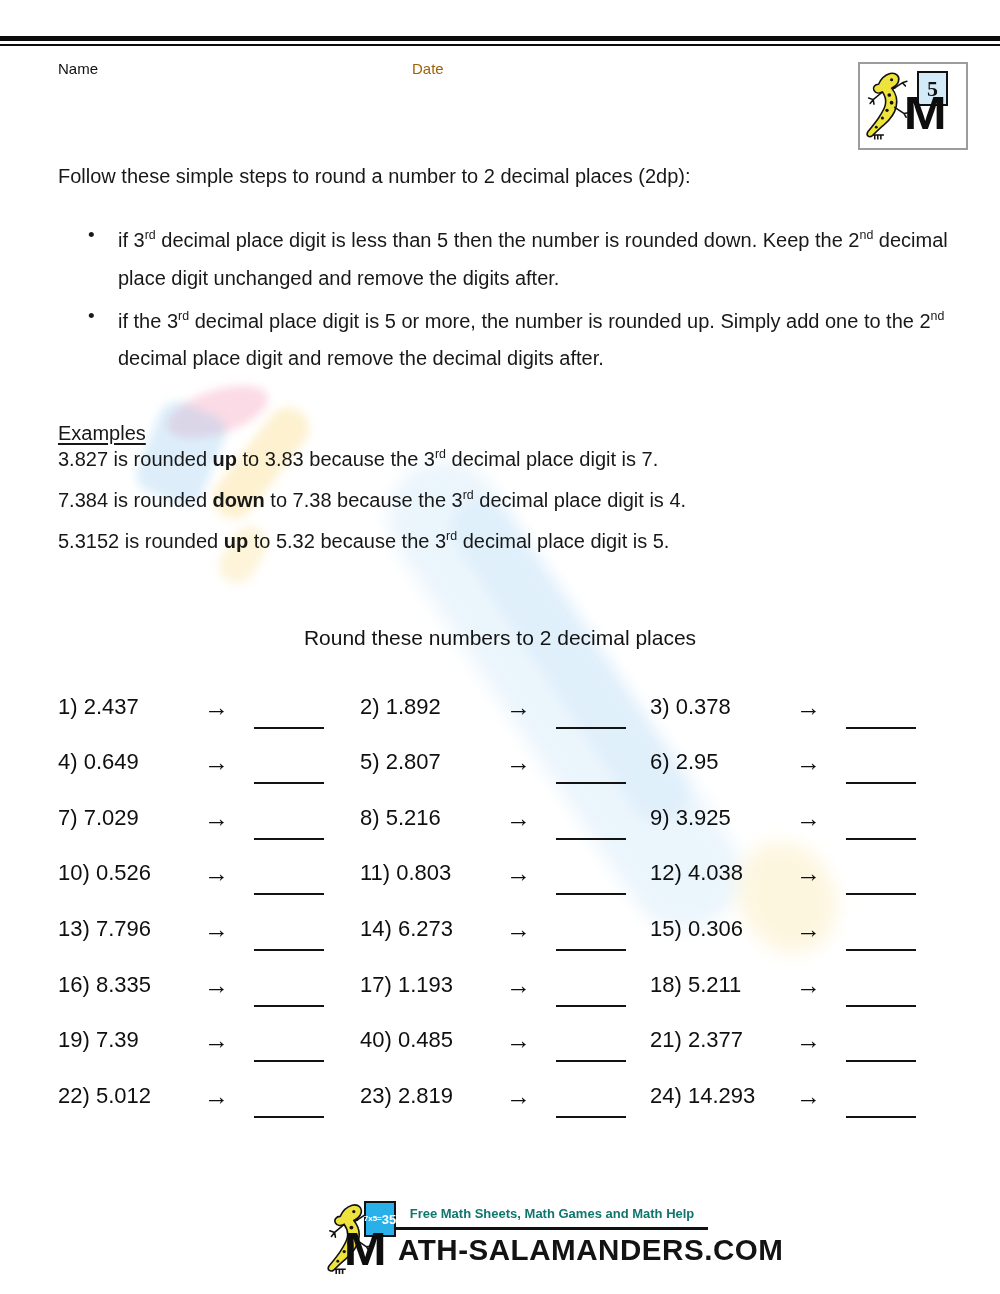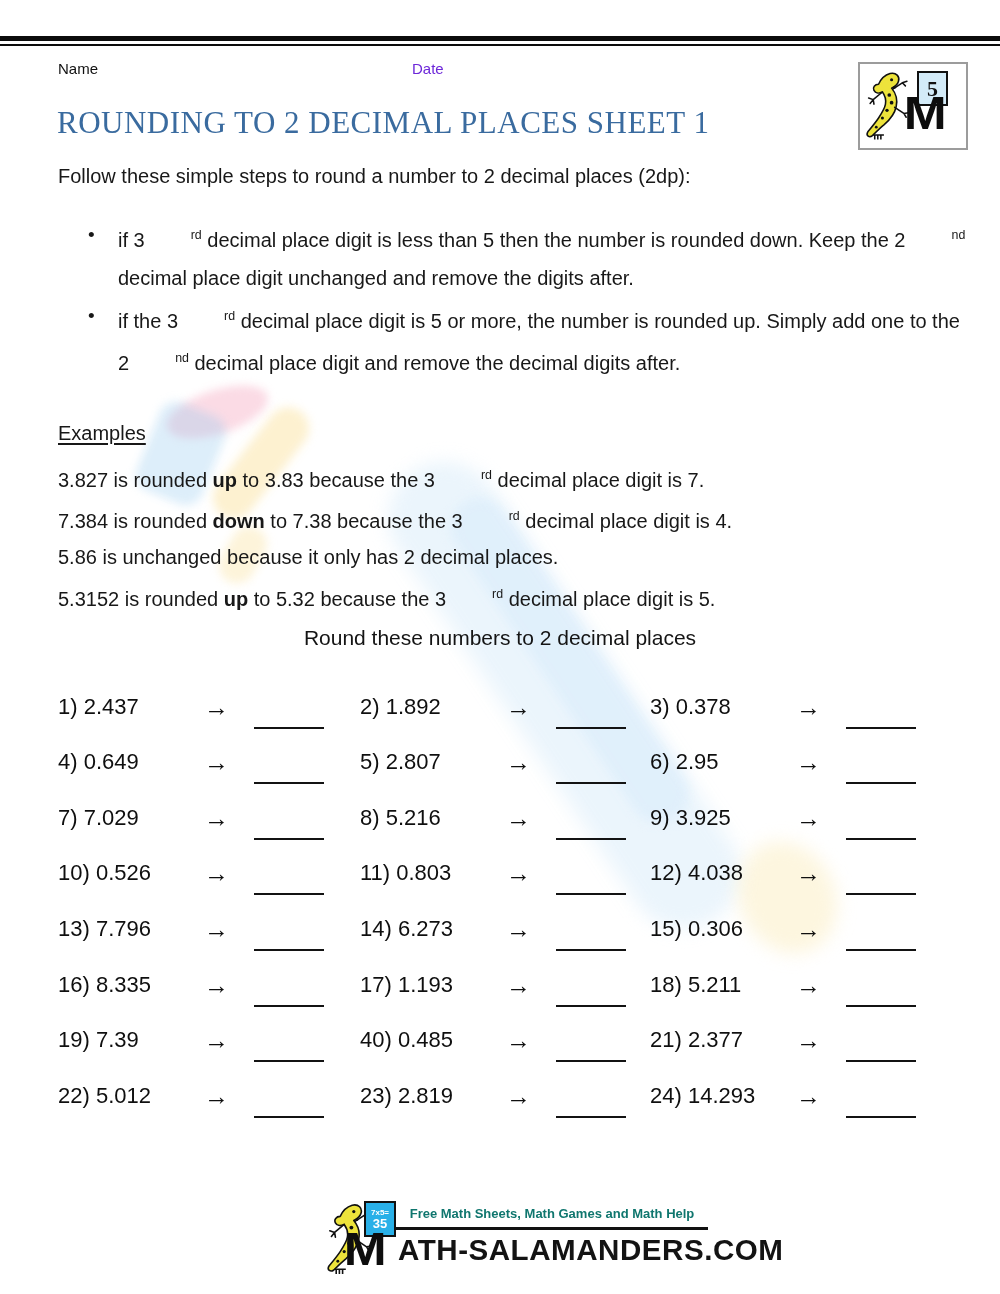--- a/index.html
+++ b/index.html
@@ -18,21 +18,21 @@
   .wm2{left:146px;top:406px;width:70px;height:95px;background:rgba(150,202,238,0.32);border-radius:18px;transform:rotate(22deg);filter:blur(5px);}
   .wm3{left:240px;top:398px;width:42px;height:130px;background:rgba(250,224,150,0.45);border-radius:24px;transform:rotate(38deg);filter:blur(5px);}
   .wm3b{left:225px;top:525px;width:36px;height:60px;background:rgba(250,224,150,0.35);border-radius:20px;transform:rotate(30deg);filter:blur(5px);}
   .wm4{left:508px;top:425px;width:112px;height:540px;background:rgba(190,221,246,0.30);border-radius:60px;transform:rotate(-34deg);filter:blur(9px);}
   .wm4b{left:540px;top:470px;width:60px;height:380px;background:rgba(210,232,250,0.45);border-radius:40px;transform:rotate(-34deg);filter:blur(6px);}
   .wm5{left:740px;top:840px;width:95px;height:115px;background:rgba(250,232,175,0.40);border-radius:50%;transform:rotate(-25deg);filter:blur(9px);}
   
   .rule-thick{position:absolute;left:0;top:36px;width:1000px;height:5px;background:#0c0c0c;}
   .rule-thin{position:absolute;left:0;top:44px;width:1000px;height:2px;background:#0c0c0c;}
   .name-label{position:absolute;left:58px;top:60px;font-size:15px;color:#101010;}
-  .date-label{position:absolute;left:412px;top:60px;font-size:15px;color:#6d28d9;}
+  .date-label{position:absolute;left:412px;top:60px;font-size:15px;color:#a16207;}
   .page-title{
     position:absolute;left:57px;top:105px;
     font-family:"Liberation Serif",serif;
     font-size:31px;letter-spacing:0.5px;
     color:#3a6b9f;white-space:nowrap;
   }
   .logo-box{
     position:absolute;left:858px;top:62px;width:106px;height:84px;
     border:2px solid #9c9c9c;background:#ffffff;
   }
@@ -46,25 +46,25 @@
   .logo-m{
     position:absolute;left:46px;top:22px;
     font-family:"Liberation Sans",sans-serif;font-weight:900;font-size:46px;color:#0d0d0d;
     transform:scaleX(1.12);
   }
   
   .intro{position:absolute;left:58px;top:165px;font-size:20px;width:900px;}
   .bullets{position:absolute;left:118px;top:216px;width:852px;margin:0;padding:0;list-style:none;}
   .bullets li{position:relative;line-height:38px;font-size:20px;}
   .bullets li::before{content:"•";position:absolute;left:-30px;top:0;font-size:19px;}
-  sup{font-size:0.62em;margin-left:46px;}
+  sup{font-size:0.62em;}
   .b{font-weight:700;}
   
   .examples-heading{position:absolute;left:58px;top:422px;font-size:20px;text-decoration:underline;text-underline-offset:3px;}
-  .example-lines{position:absolute;left:58px;top:457px;width:900px;}
+  .example-lines{position:absolute;left:58px;top:436px;width:900px;}
   .example-lines div{line-height:36.5px;font-size:20px;}
   .subtitle{position:absolute;left:0;top:626px;width:1000px;text-align:center;font-size:21px;color:#141414;}
   
   .problems{
     position:absolute;left:58px;top:664px;width:900px;
     display:grid;grid-template-columns:302px 290px 292px;grid-auto-rows:55.6px;
   }
   .cell{display:flex;align-items:flex-end;}
   .pnum{width:146px;font-size:22px;color:#0f0f0f;white-space:nowrap;}
   .arrow{width:34px;font-size:25px;font-weight:700;color:#0f0f0f;line-height:1;}
@@ -81,21 +81,21 @@
   }
   .footer-wordmark{
     position:absolute;left:398px;top:1234px;
     font-weight:700;font-size:29px;letter-spacing:0.5px;color:#131313;
     transform:scaleX(1.02);transform-origin:left;white-space:nowrap;
   }
   .footer-sal{position:absolute;left:324px;top:1202px;}
   .footer-sign{
     position:absolute;left:364px;top:1201px;width:28px;height:32px;
     background:#29b0e8;border:2px solid #111;color:#fff;
-    display:flex;flex-direction:column;align-items:center;justify-content:center;line-height:1;
+    display:flex;flex-direction:row;align-items:center;justify-content:center;line-height:1;
   }
   .footer-sign .s-top{font-size:8px;font-weight:700;}
   .footer-sign .s-bot{font-size:13px;font-weight:700;}
 </style>
 </head>
 <body>
 
 <svg width="0" height="0" style="position:absolute">
   <defs>
     <symbol id="salamander" viewBox="0 0 60 90">
@@ -122,41 +122,39 @@
   <div class="wm wm3"></div>
   <div class="wm wm3b"></div>
   <div class="wm wm4"></div>
   <div class="wm wm4b"></div>
   <div class="wm wm5"></div>
 
   <div class="rule-thick"></div>
   <div class="rule-thin"></div>
   <div class="name-label">Name</div>
   <div class="date-label">Date</div>
-  <div class="page-title">ROUNDING TO 2 DECIMAL PLACES SHEET 1</div>
 
   <div class="logo-box">
     <svg class="sal" width="46" height="70">
         <use href="#salamander"></use>
       </svg>
     <div class="logo-sign">5</div>
     <div class="logo-m">M</div>
   </div>
 
   <div class="intro">Follow these simple steps to round a number to 2 decimal places (2dp):</div>
   <ul class="bullets">
     <li><span>if 3</span><sup>rd</sup><span> decimal place digit is less than 5 then the number is rounded down. Keep the 2</span><sup>nd</sup><span> decimal place digit unchanged and remove the digits after.</span></li>
     <li><span>if the 3</span><sup>rd</sup><span> decimal place digit is 5 or more, the number is rounded up. Simply add one to the 2</span><sup>nd</sup><span> decimal place digit and remove the decimal digits after.</span></li>
   </ul>
 
   <div class="examples-heading">Examples</div>
   <div class="example-lines">
     <div><span>3.827 is rounded </span><span class="b">up</span><span> to 3.83 because the 3</span><sup>rd</sup><span> decimal place digit is 7.</span></div>
     <div><span>7.384 is rounded </span><span class="b">down</span><span> to 7.38 because the 3</span><sup>rd</sup><span> decimal place digit is 4.</span></div>
-    <div><span>5.86 is unchanged because it only has 2 decimal places.</span></div>
     <div><span>5.3152 is rounded </span><span class="b">up</span><span> to 5.32 because the 3</span><sup>rd</sup><span> decimal place digit is 5.</span></div>
   </div>
 
   <div class="subtitle">Round these numbers to 2 decimal places</div>
 
   <div class="problems">
     <div class="cell">
       <span class="pnum">1) 2.437</span>
       <span class="arrow">→</span>
       <span class="blank"></span>

